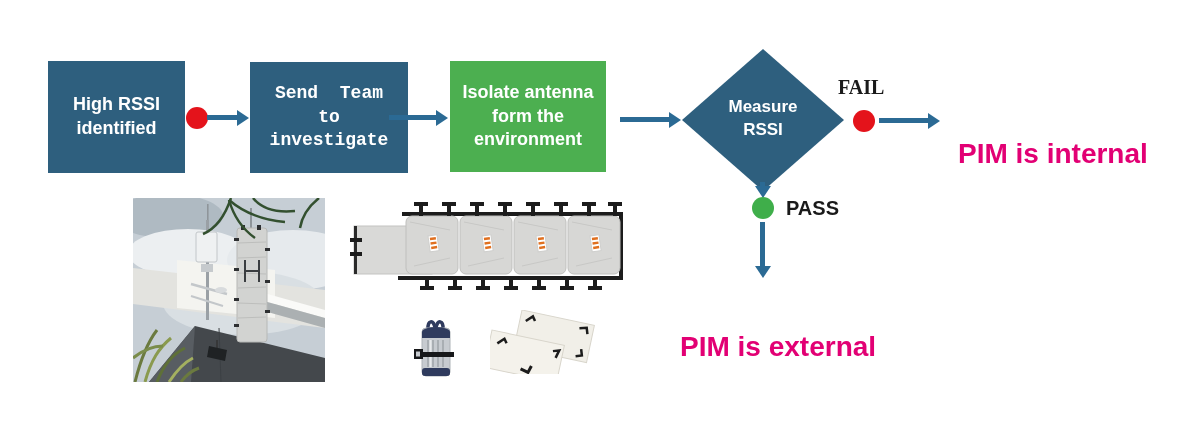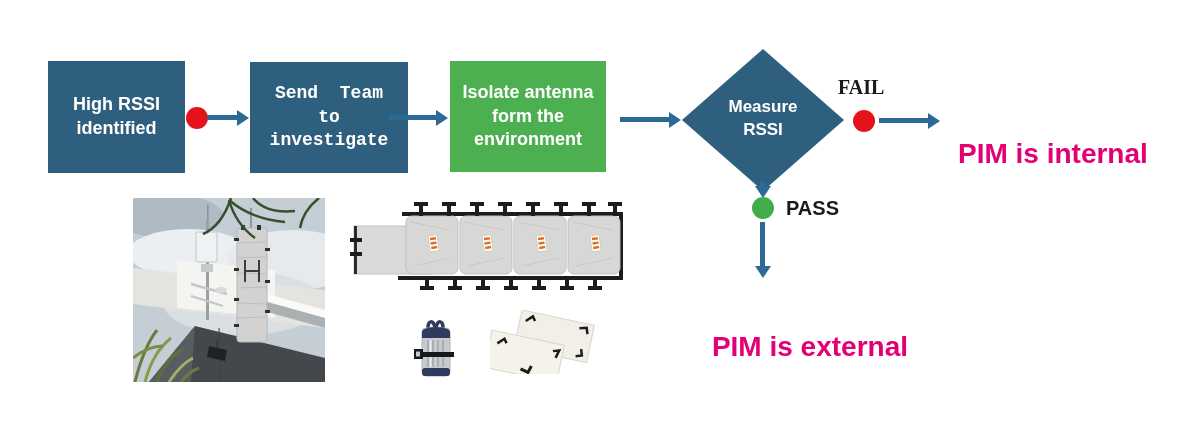--- a/index.html
+++ b/index.html
@@ -83,21 +83,21 @@
 
   <div class="branch-label" style="left:838px;top:76px;font-family:Liberation Serif, serif;">FAIL</div>
   <div class="dot red" style="left:853px;top:110px;"></div>
   <div class="arr-r" style="left:879px;top:118px;width:49px;"></div>
   <div class="outcome" style="left:958px;top:98px;">PIM is internal</div>
 
   <div class="arr-d" style="left:760px;top:182px;height:4px;"></div>
   <div class="dot green" style="left:752px;top:197px;"></div>
   <div class="branch-label" style="left:786px;top:197px;">PASS</div>
   <div class="arr-d" style="left:760px;top:222px;height:44px;"></div>
-  <div class="outcome" style="left:680px;top:291px;width:228px;text-align:right;">PIM is external</div>
+  <div class="outcome" style="left:680px;top:291px;width:228px;text-align:left;">PIM is external</div>
 
   <div class="photo" style="left:133px;top:198px;">
     <svg width="192" height="184" viewBox="0 0 192 184">
       <rect width="192" height="184" fill="#C6CED5"></rect>
       <ellipse cx="35" cy="18" rx="55" ry="22" fill="#AFBAC2"></ellipse>
       <ellipse cx="55" cy="55" rx="60" ry="24" fill="#ECEFF1"></ellipse>
       <ellipse cx="160" cy="62" rx="66" ry="30" fill="#E6EAED"></ellipse>
       <ellipse cx="110" cy="105" rx="80" ry="32" fill="#D9DFE3"></ellipse>
 
       <polygon points="0,70 192,92 192,130 0,106" fill="#E3E3DF"></polygon>

